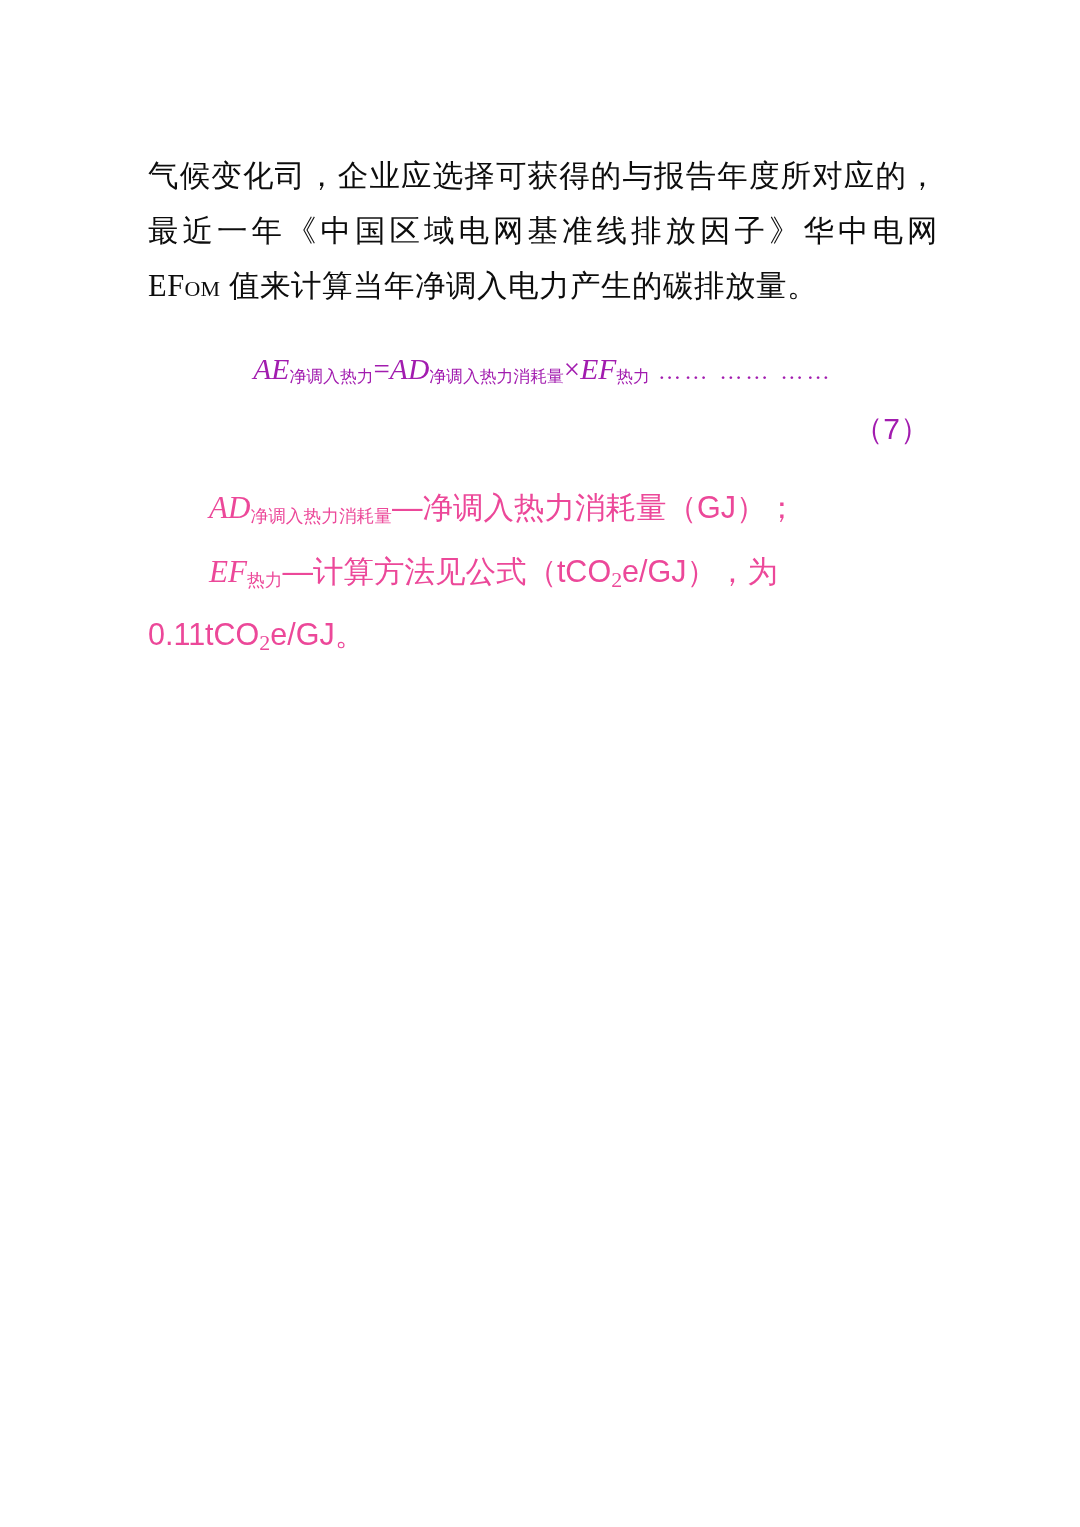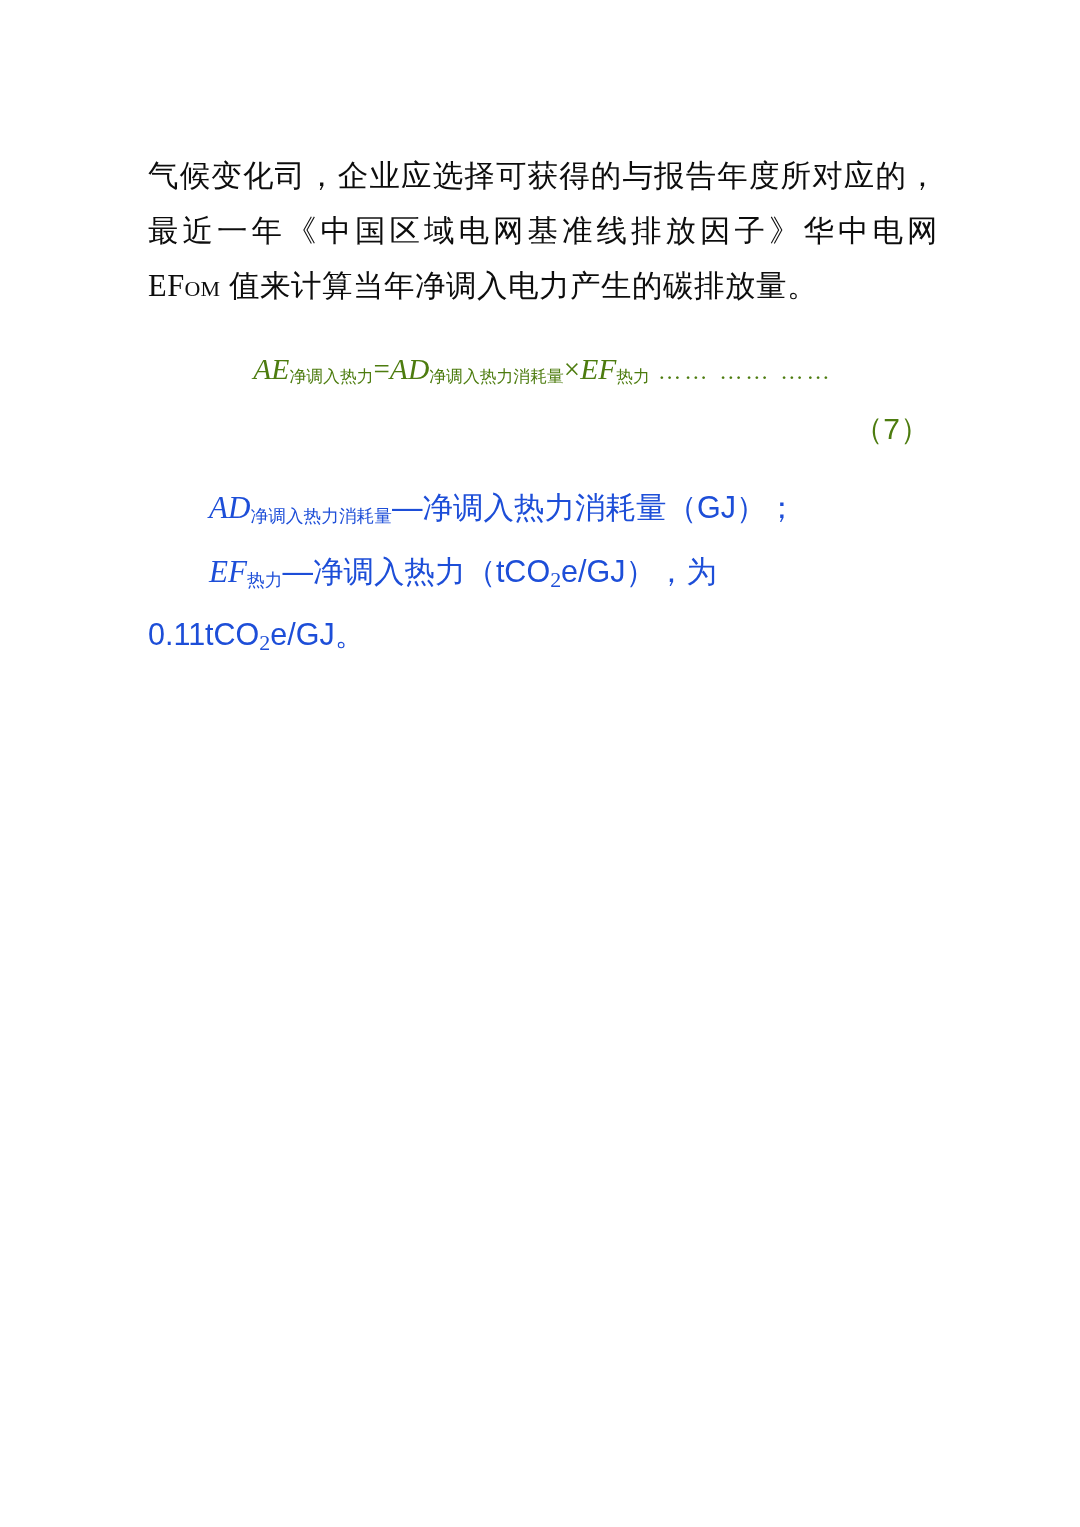--- a/index.html
+++ b/index.html
@@ -57,21 +57,21 @@
     vertical-align: -0.2em;
     font-family: "Liberation Sans", sans-serif;
     font-style: normal;
     font-weight: 500;
   }
   .formula-block {
     margin-top: 26px;
     text-align: center;
     font-size: 29px;
     line-height: 46px;
-    color: #4d7c0f;
+    color: #a21caf;
   }
   .formula-line {
     white-space: nowrap;
   }
   .formula-dots {
     font-family: "Liberation Serif", serif;
     letter-spacing: 3px;
     font-size: 0.8em;
   }
   .formula-number {
@@ -80,21 +80,21 @@
     margin-top: 6px;
     font-size: 30px;
     font-weight: 500;
   }
   .defs {
     margin-top: 28px;
   }
   .def-line {
     font-size: 30.5px;
     line-height: 55px;
-    color: #1d4ed8;
+    color: #ec4899;
     text-indent: 61px;
     font-weight: 500;
   }
   .small-cap {
     font-size: 0.72em;
     vertical-align: 0.02em;
     font-family: "Liberation Serif", serif;
     font-style: normal;
   }
   .sub-num {
@@ -128,20 +128,20 @@
 
     <div class="formula-block">
       <div class="formula-line"><span class="ital">AE</span><span class="subscript-cn">净调入热力</span><span class="rom">=</span><span class="ital">AD</span><span class="subscript-cn">净调入热力消耗量</span><span class="rom">×</span><span class="ital">EF</span><span class="subscript-cn">热力</span> <span class="formula-dots">…… …… ……</span></div>
       <div class="formula-number">（7）</div>
     </div>
 
 
     <div class="defs">
       <div class="def-line"><span class="ital">AD</span><span class="subscript-cn">净调入热力消耗量</span><span>—</span><span>净调入热力消耗量（GJ）；</span></div>
 
-      <div class="def-line"><span class="ital">EF</span><span class="subscript-cn">热力</span><span>—</span><span>净调入热力（tCO</span><span class="sub-num">2</span><span>e/GJ），为 0.11tCO</span><span class="sub-num">2</span><span>e/GJ。</span></div>
+      <div class="def-line"><span class="ital">EF</span><span class="subscript-cn">热力</span><span>—</span><span>计算方法见公式（tCO</span><span class="sub-num">2</span><span>e/GJ），为 0.11tCO</span><span class="sub-num">2</span><span>e/GJ。</span></div>
     </div>
 
   </div>
 
   <div class="footer">— 17 —</div>
 
 </div>
 
 </body></html>

